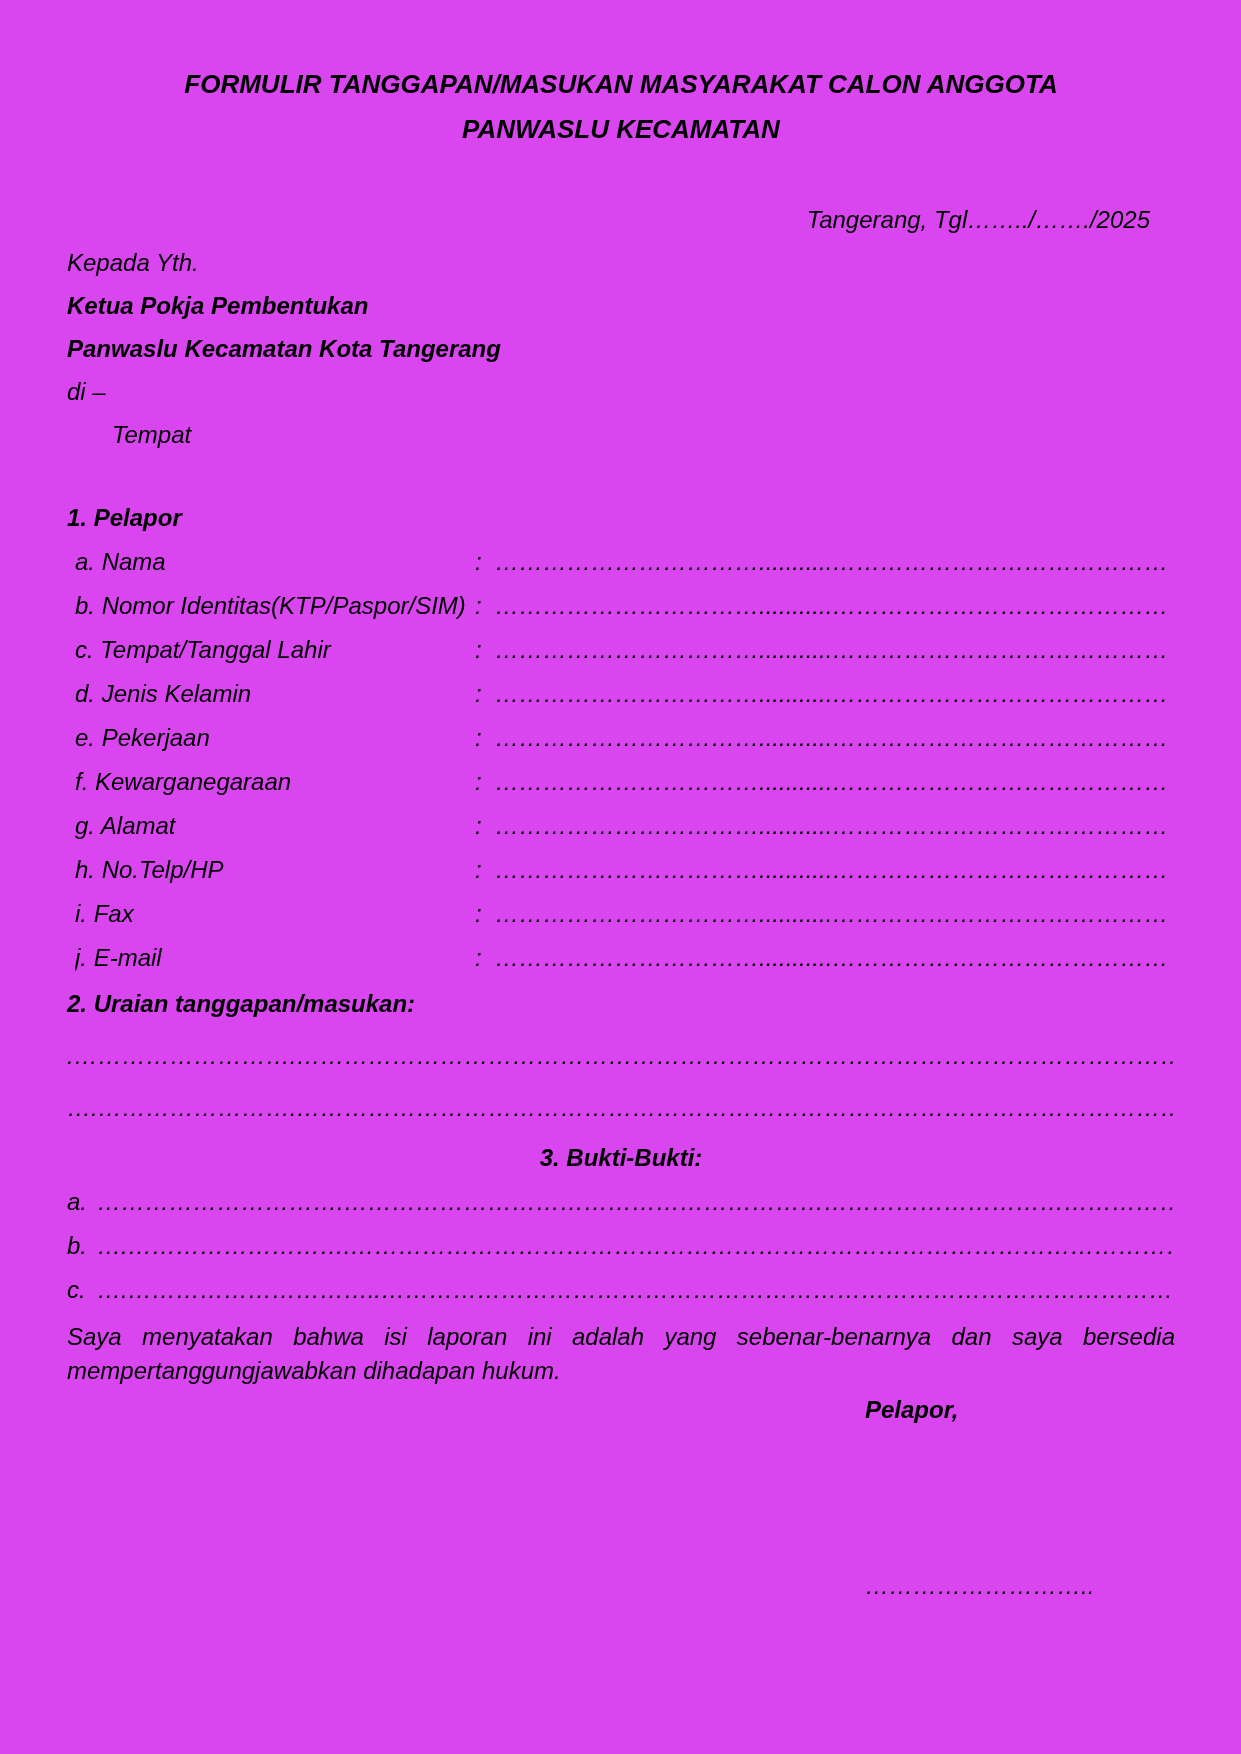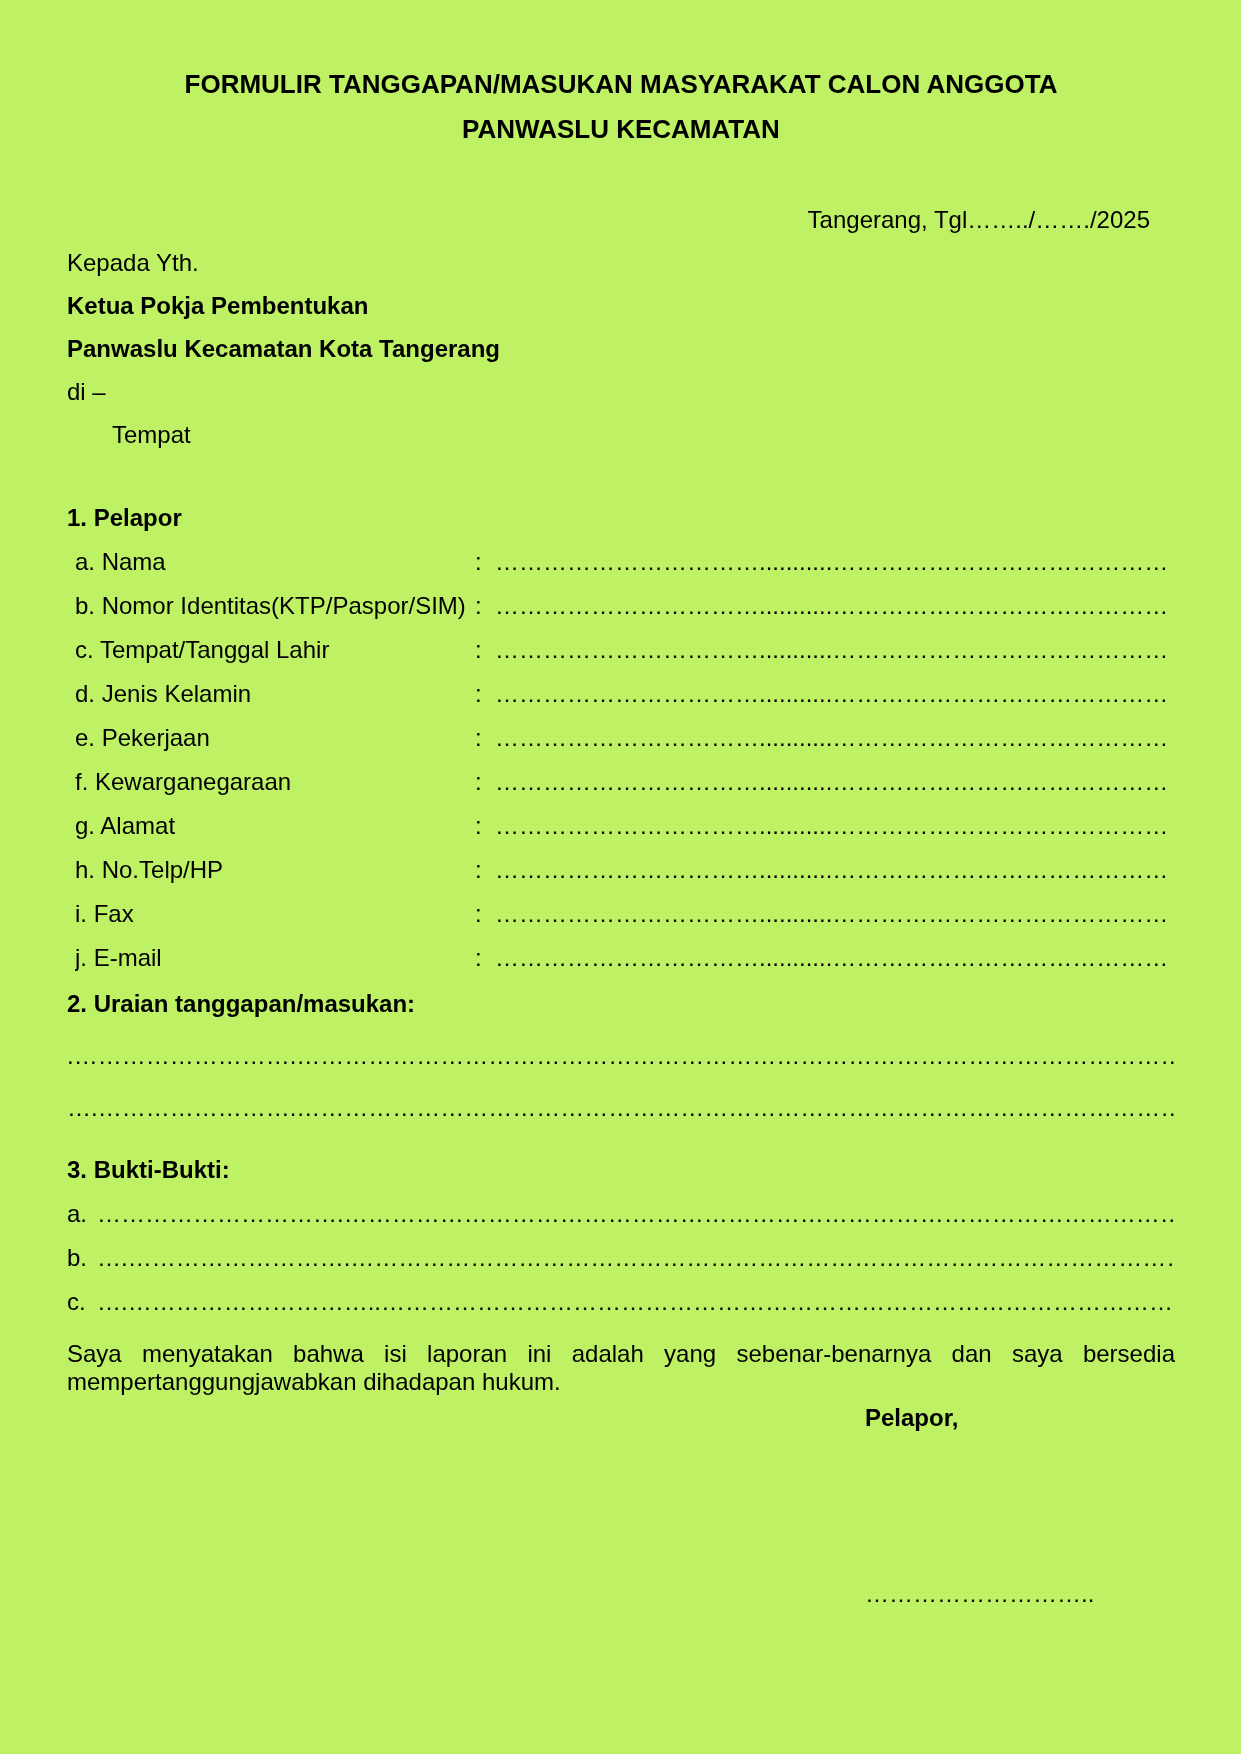--- a/index.html
+++ b/index.html
@@ -9,22 +9,23 @@
     height: 1754px;
     overflow: hidden;
     font-family: "Liberation Sans", "DejaVu Sans", sans-serif;
     font-size: 24px;
     color: #000000;
     position: relative;
   }
   .page {
     width: 1241px;
     height: 1754px;
-    background: #bef264;
+    background: #d946ef;
     padding: 62px 66px 0 67px;
+    font-style: italic;
   }
   .titles {
     text-align: center;
     font-weight: bold;
     font-size: 26px;
     line-height: 45px;
   }
   .date-line {
     text-align: right;
     padding-right: 25px;
@@ -47,31 +48,31 @@
   .flabel { width: 400px; flex-shrink: 0; white-space: nowrap; overflow: hidden; margin-left: 8px; }
   .fcolon { width: 20px; flex-shrink: 0; }
   .fdots { flex: 1 1 auto; white-space: nowrap; overflow: hidden; }
   .sec2-heading { margin-top: 2px; }
   .dotline {
     line-height: 44px;
     margin-top: 8px;
     white-space: nowrap;
     overflow: hidden;
   }
-  .sec3-heading { margin-top: 18px; }
+  .sec3-heading { margin-top: 6px; text-align: center; }
   .evidence-row {
     display: flex;
     line-height: 44px;
     align-items: baseline;
   }
   .evidence-label { width: 30px; flex-shrink: 0; }
   .evidence-dots { flex: 1 1 auto; white-space: nowrap; overflow: hidden; }
   .declaration {
-    margin-top: 16px;
-    line-height: 28px;
+    margin-top: 8px;
+    line-height: 34px;
     text-align: justify;
   }
   .signature-block {
     width: 280px;
     margin-left: auto;
     margin-right: 30px;
     margin-top: 0;
     text-align: left;
   }
   .signature-role {

